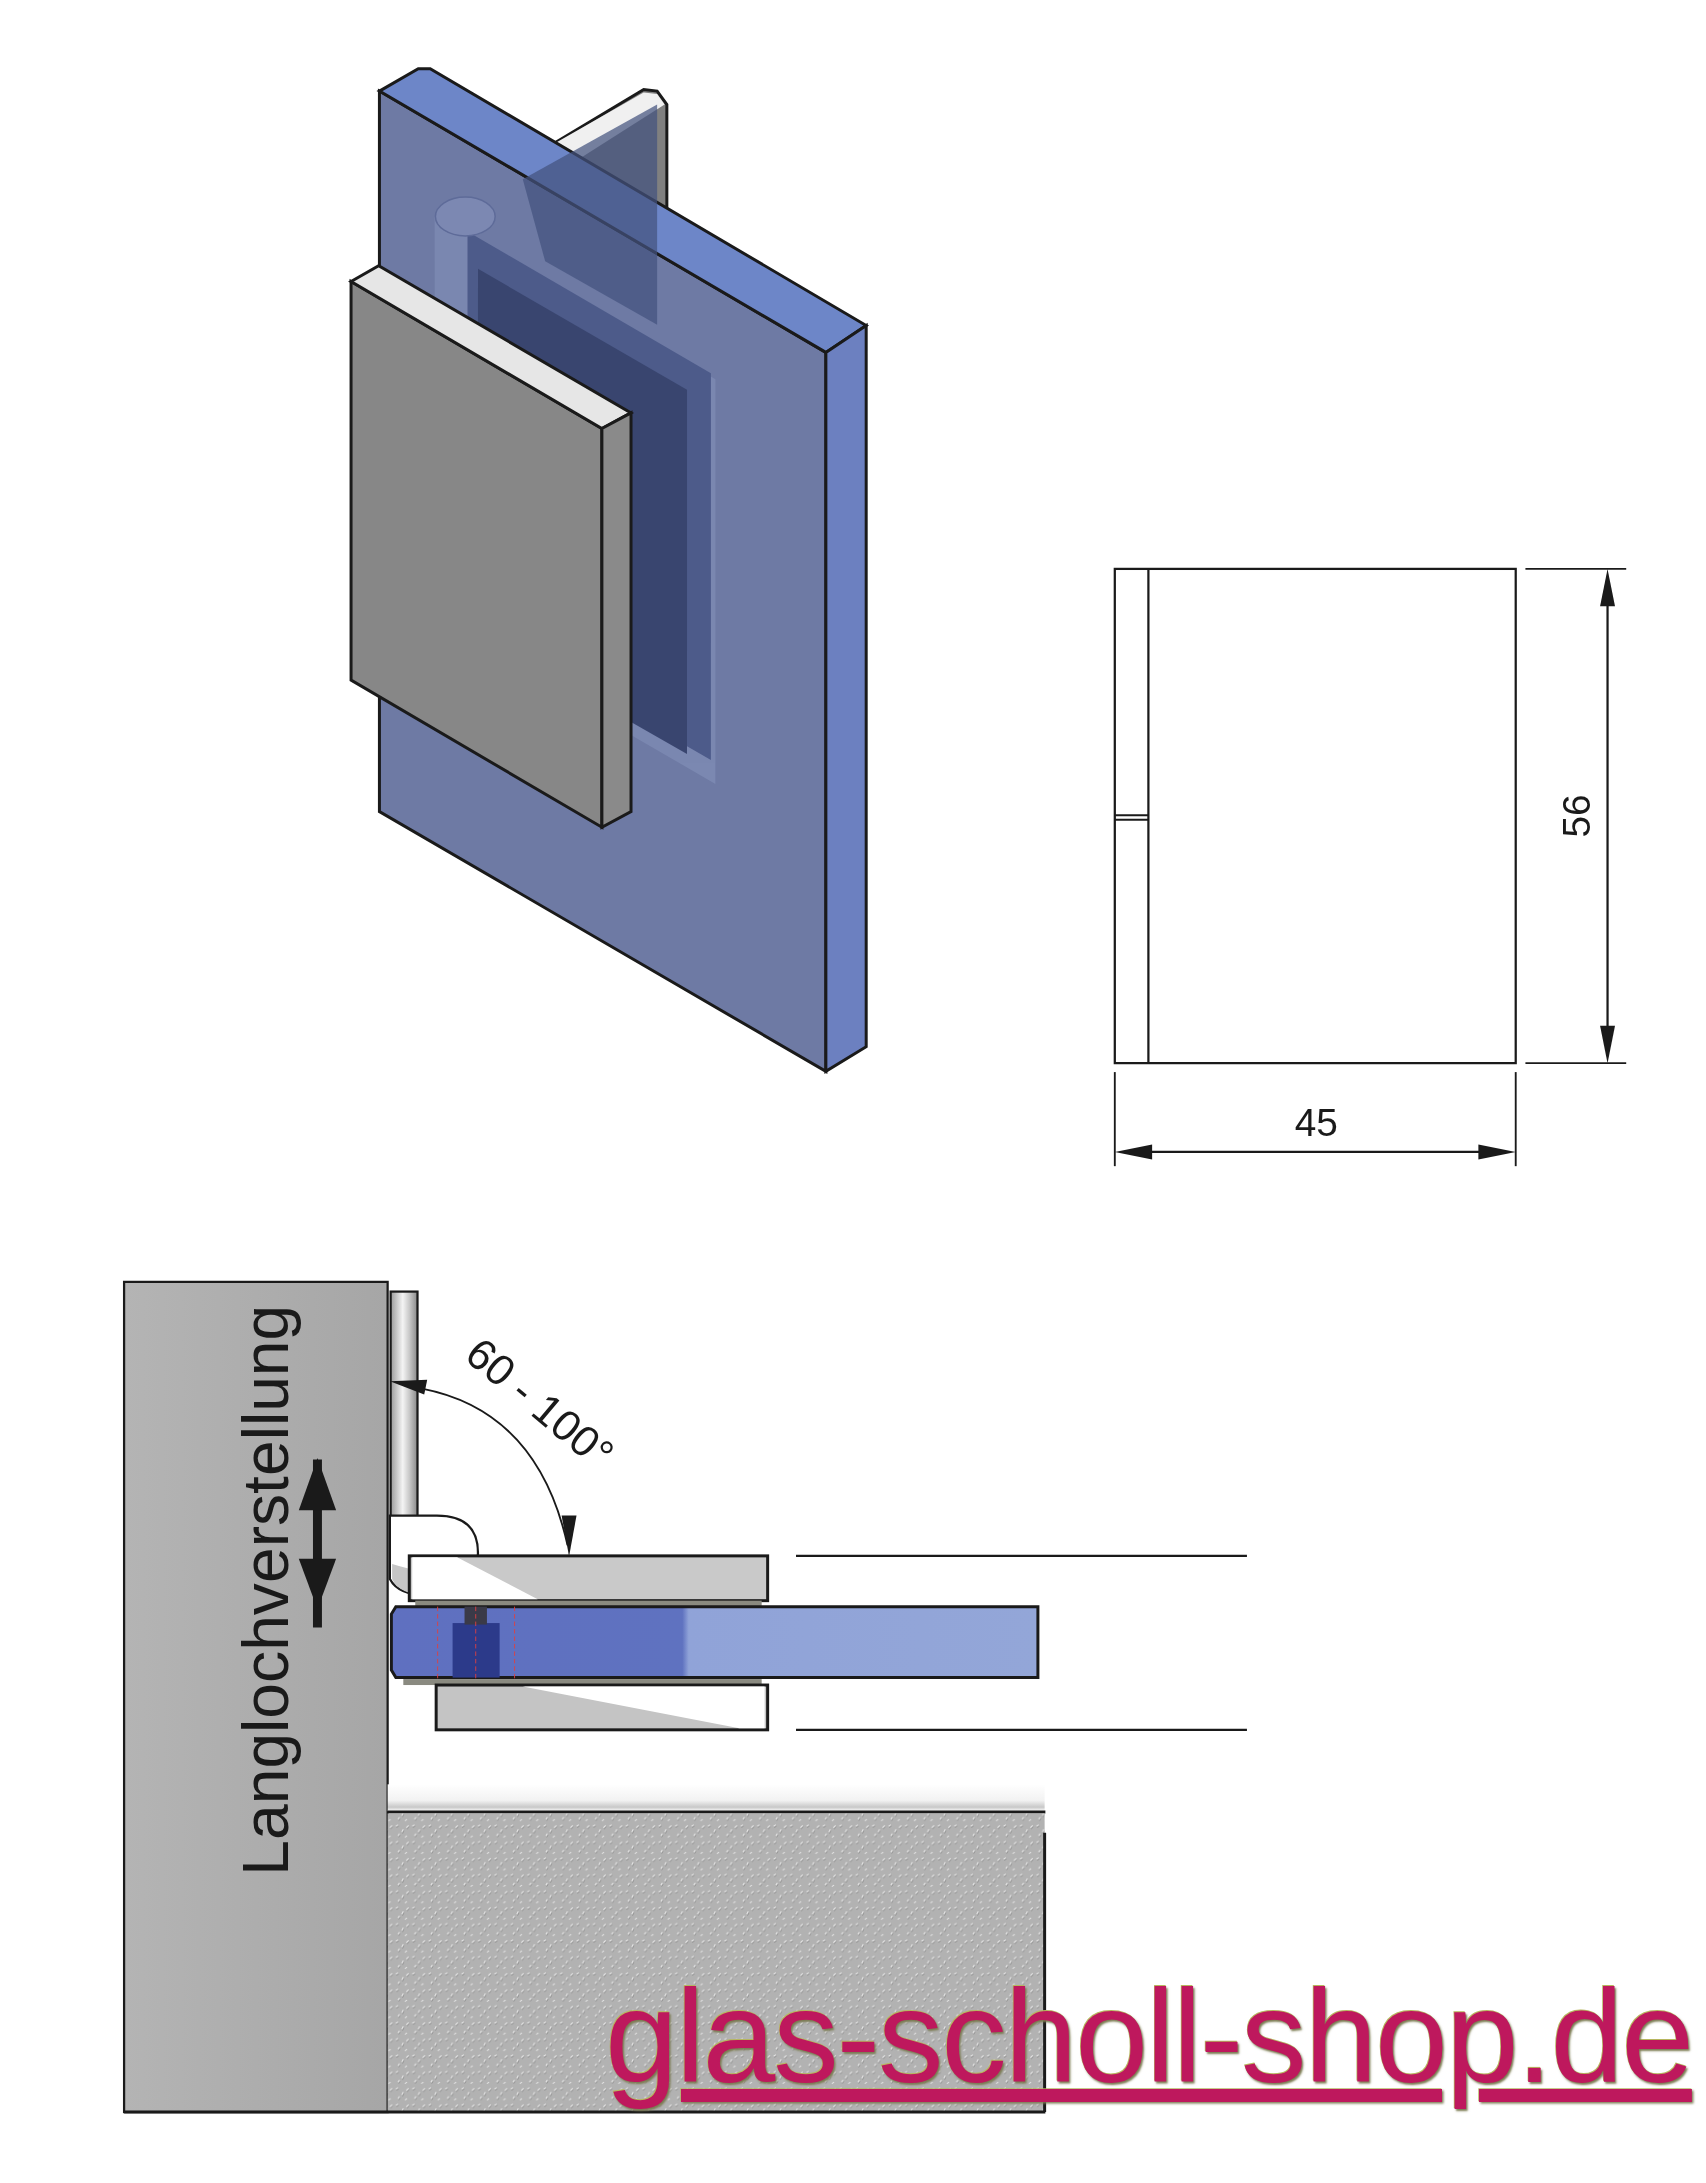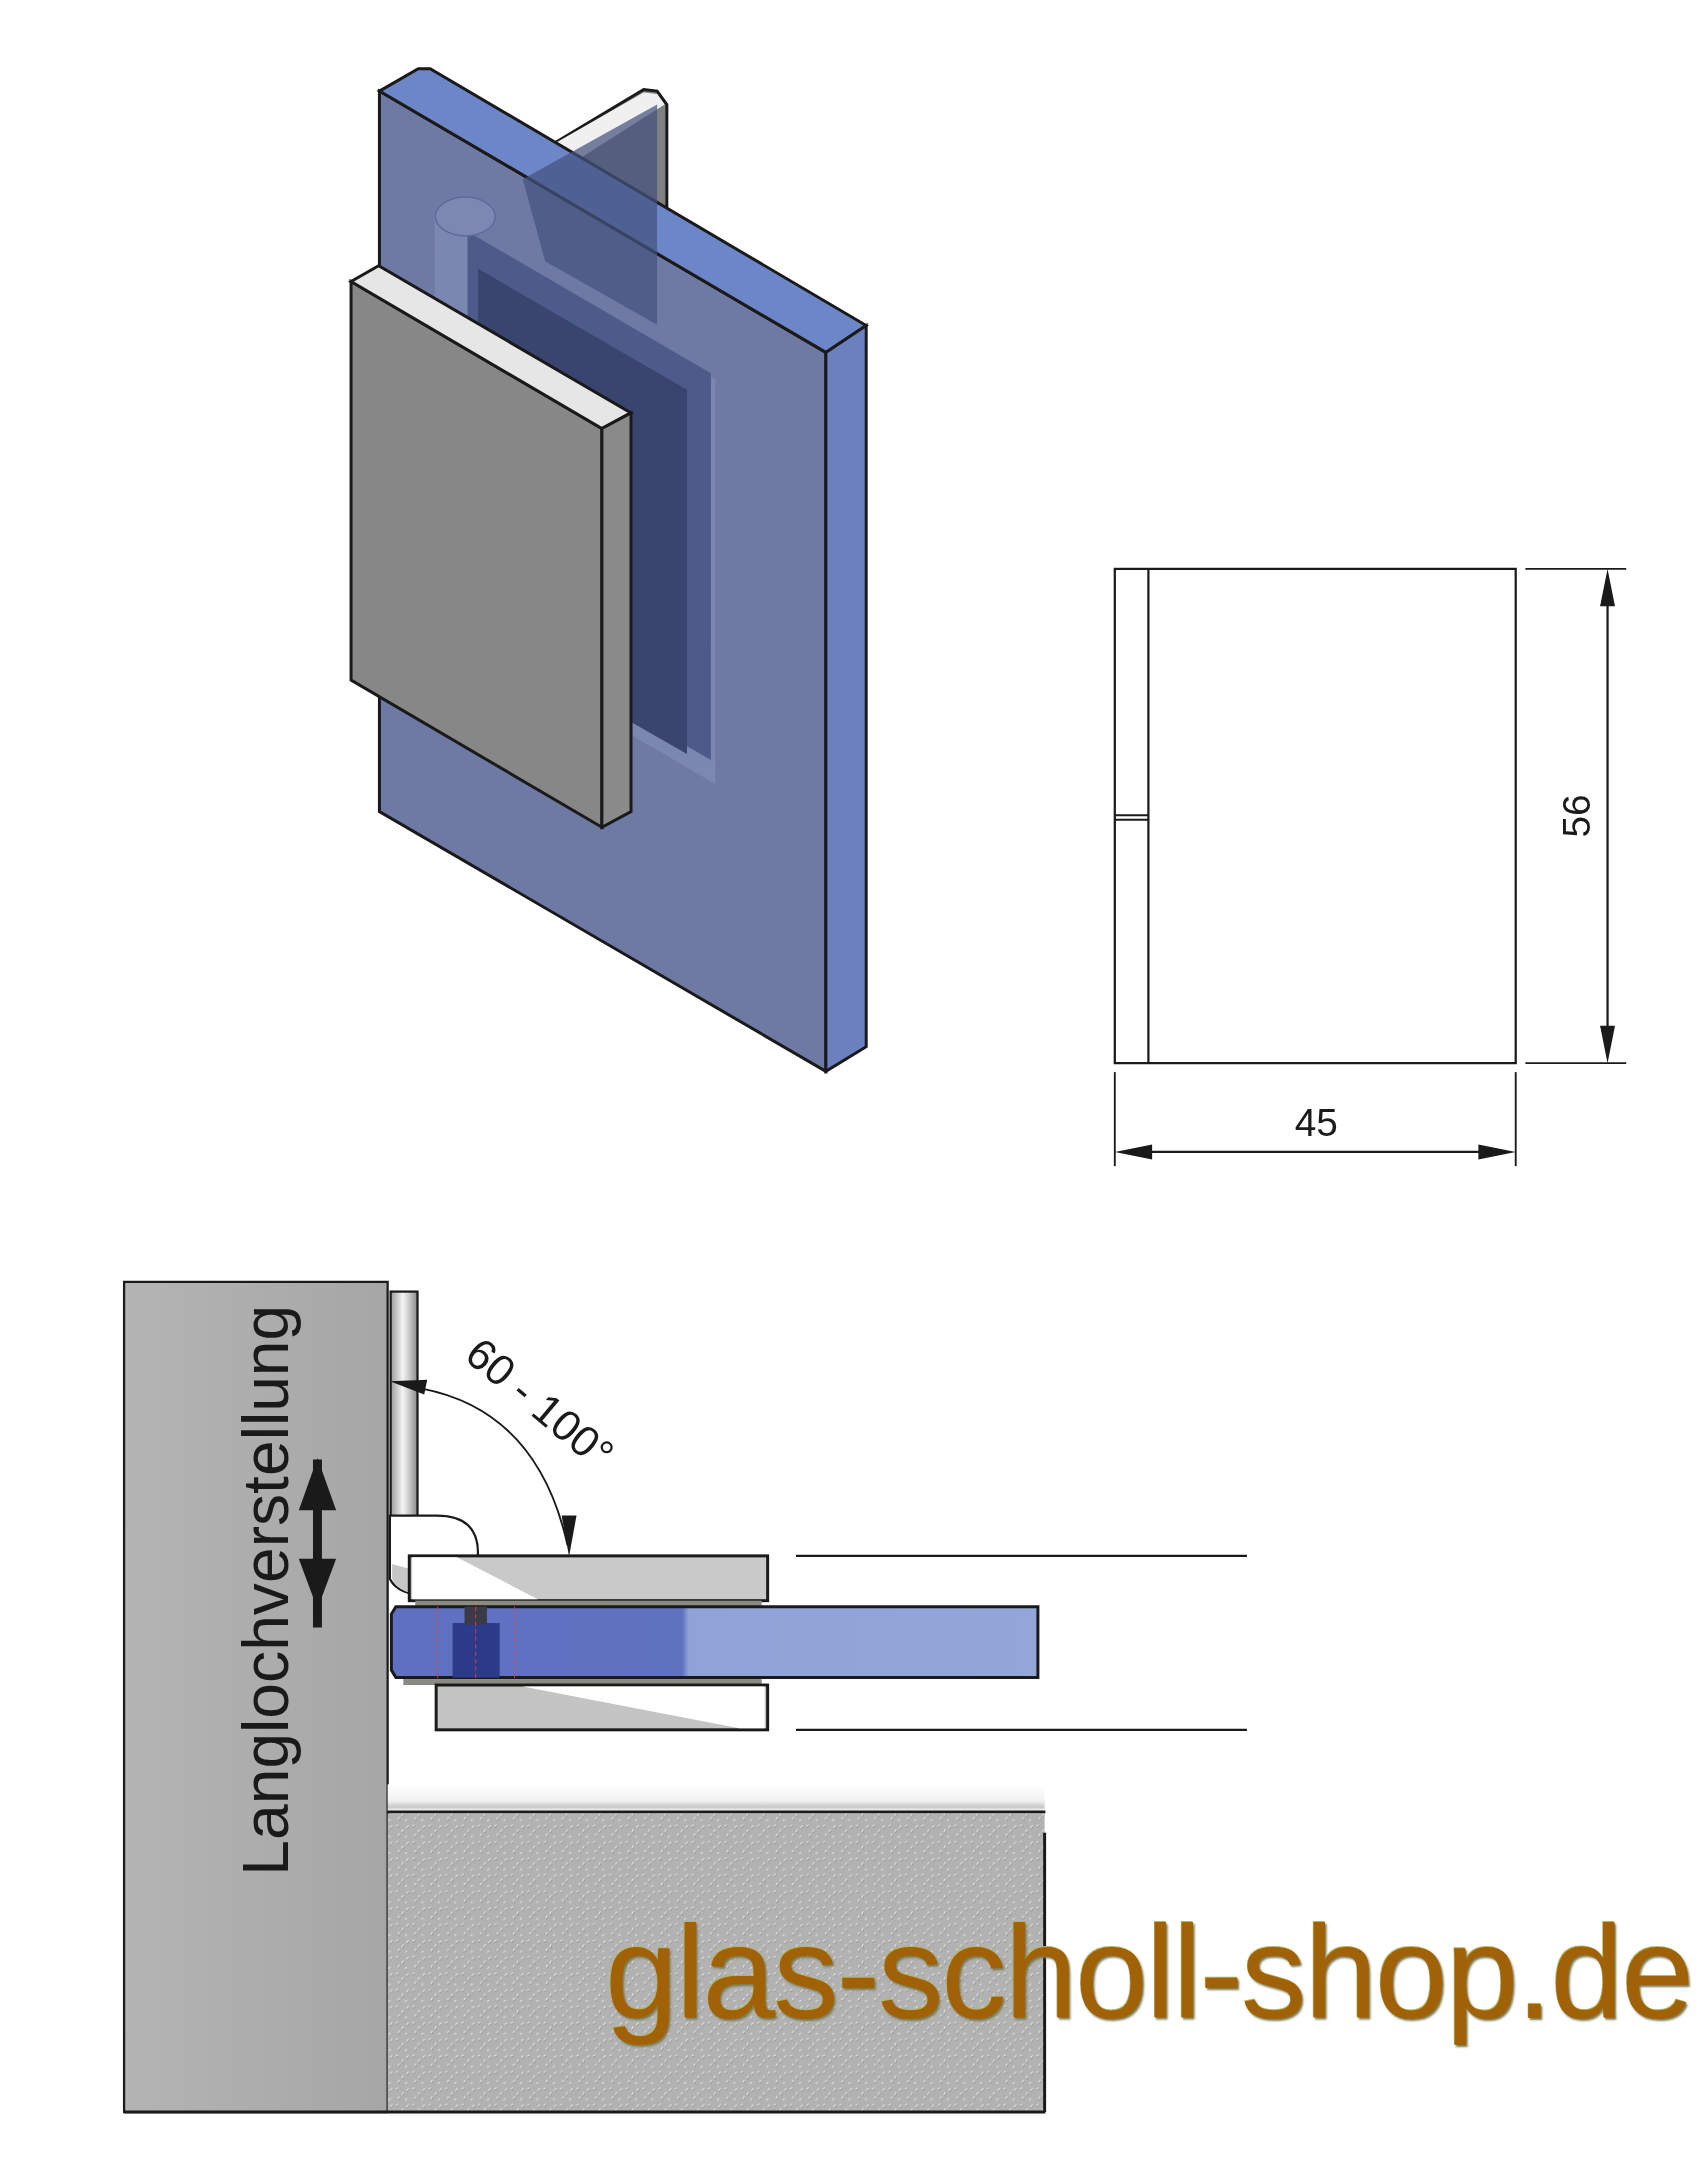--- a/index.html
+++ b/index.html
@@ -3,24 +3,25 @@
 <meta charset="utf-8">
 <style>
   html, body { margin: 0; padding: 0; background: #ffffff; }
   body { width: 1707px; height: 2183px; position: relative; overflow: hidden;
          font-family: "Liberation Sans", sans-serif; }
   #canvas { position: absolute; left: 0; top: 0; width: 1707px; height: 2183px; }
   .dim-text { font-family: "Liberation Sans", sans-serif; font-size: 52px; fill: #1a1a1a; }
   .angle-text { font-family: "Liberation Sans", sans-serif; font-size: 58px; fill: #1a1a1a; }
   .vert-label { font-family: "Liberation Sans", sans-serif; font-size: 86px; fill: #1a1a1a; }
   .watermark {
-    position: absolute; left: 605px; top: 1906px; width: 1075px; height: 134px;
+    position: absolute; left: 605px; top: 1970px; width: 1075px; height: 134px;
     font-family: "Liberation Sans", sans-serif; font-size: 131px; line-height: 134px;
-    color: #a16207; letter-spacing: -2.2px; white-space: nowrap;
+    color: #be185d; letter-spacing: -2.2px; white-space: nowrap;
     text-shadow: 1.5px 1.5px 2.2px #7a7a50, -0.7px -0.7px 0 #b8b860;
+    text-decoration: underline;
   }
 </style>
 </head>
 <body>
 
 <svg id="canvas" viewBox="0 0 2286 2924" xmlns="http://www.w3.org/2000/svg">
   <defs>
     <linearGradient id="pinGrad" x1="0" x2="1" y1="0" y2="0">
       <stop offset="0" stop-color="#9a9a9a"></stop>
       <stop offset="0.45" stop-color="#f4f4f4"></stop>

